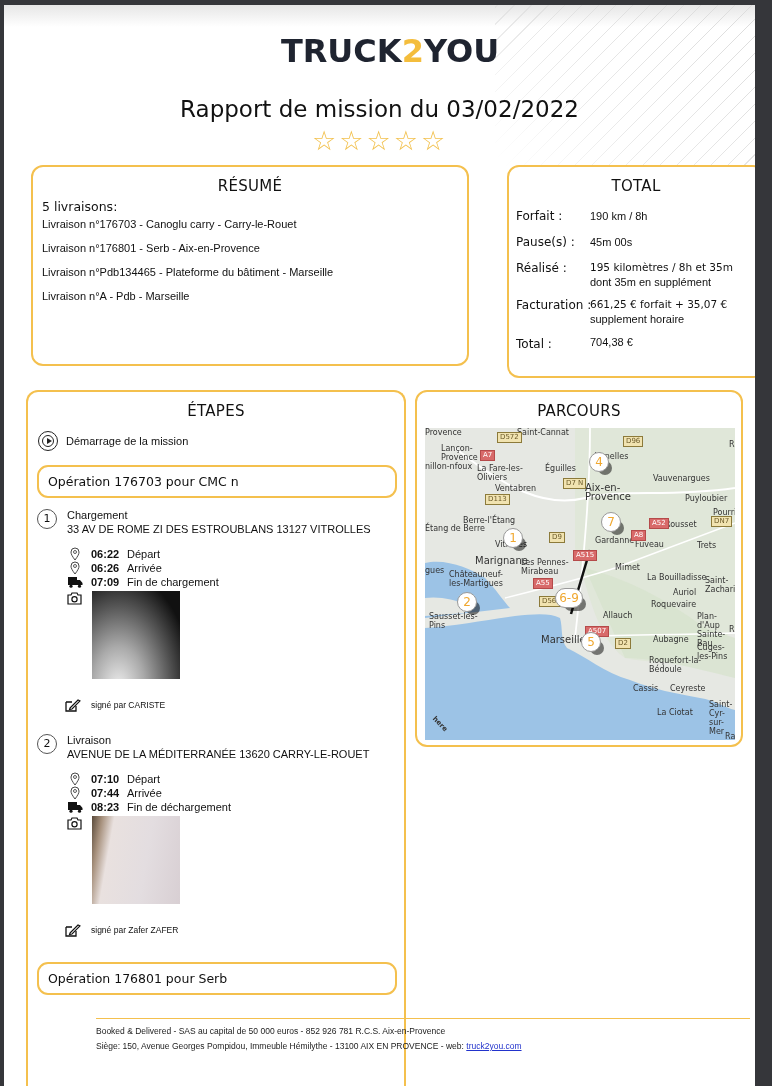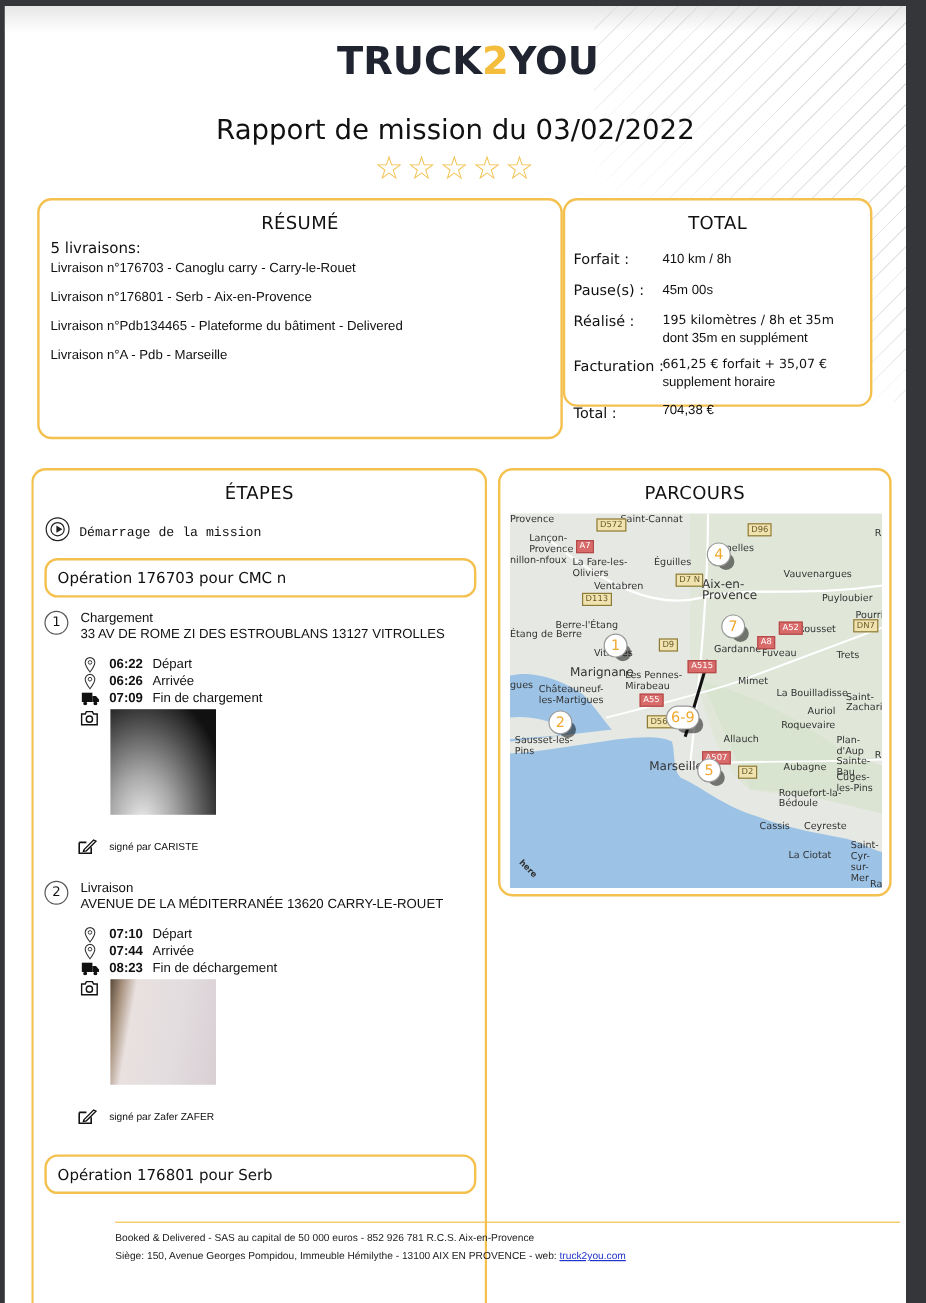--- a/index.html
+++ b/index.html
@@ -33,27 +33,27 @@
   .stars { position: absolute; left: 308px; top: 122px; display: flex; gap: 3px; }
   .stars span { color: #f2c14e; font-size: 27px; line-height: 27px; }
   .box {
     position: absolute; border: 2px solid #f4c04e; border-radius: 12px; background: #fff;
   }
   .box h2 { font-weight: normal; font-size: 15px; text-align: center; margin-top: 10px; letter-spacing: 0.3px; }
   #resume { left: 27px; top: 160px; width: 438px; height: 201px; }
   #resume .count { font-size: 12.5px; margin: 4px 0 0 9px; }
   #resume .deliv { font-family: "Liberation Sans", sans-serif; font-size: 11px; margin-left: 9px; height: 24px; line-height: 14px; }
   #resume .list { margin-top: 3px; }
-  #total { left: 465px; top: 160px; width: 258px; height: 174px; }
+  #total { left: 503px; top: 160px; width: 258px; height: 213px; }
   #total .row { position: absolute; left: 7px; font-size: 12px; }
   #total .val { position: absolute; left: 81px; font-family: "Liberation Sans", sans-serif; font-size: 11px; line-height: 14px; width: 168px; }
   #total .val.mono { font-family: "DejaVu Sans", sans-serif; font-size: 10.5px; }
   #etapes { left: 22px; top: 385px; width: 380px; height: 720px; border-bottom: none; border-radius: 12px 12px 0 0; }
   #parcours { left: 411px; top: 385px; width: 328px; height: 357px; }
-  .start { position: absolute; left: 10px; top: 39px; display: flex; align-items: flex-end; font-family: Liberation Mono, monospace; font-size: 11px; }
+  .start { position: absolute; left: 10px; top: 39px; display: flex; align-items: center; font-family: Liberation Sans, sans-serif; font-size: 11px; }
   .start .ic { width: 20px; height: 20px; border: 1.5px solid #222; border-radius: 50%; display: flex; align-items: center; justify-content: center; margin-right: 8px; }
   .start .ic i { width: 12px; height: 12px; border: 1.5px solid #222; border-radius: 50%; position: relative; display:block; }
   .start .ic i::after { content: ""; position: absolute; left: 3.5px; top: 2px; border-left: 5px solid #222; border-top: 3px solid transparent; border-bottom: 3px solid transparent; }
   .op {
     position: absolute; left: 9px; width: 360px; height: 33px; border: 2px solid #f4c04e; border-radius: 11px;
     font-size: 12.5px; padding: 7px 0 0 9px; background: #fff;
   }
   .step { position: absolute; left: 9px; width: 360px; }
   .step .num { position: absolute; left: 0; top: 0; width: 20px; height: 20px; border: 1px solid #555; border-radius: 50%; font-size: 11px; text-align: center; line-height: 18px; }
   .step .kind { position: absolute; left: 30px; top: 0; font-family: "Liberation Sans", sans-serif; font-size: 11px; }
@@ -98,29 +98,29 @@
     <span>☆</span>
     <span>☆</span>
   </div>
 
   <div class="box" id="resume">
     <h2>RÉSUMÉ</h2>
     <div class="count">5 livraisons:</div>
     <div class="list">
       <div class="deliv">Livraison n°176703 - Canoglu carry - Carry-le-Rouet</div>
       <div class="deliv">Livraison n°176801 - Serb - Aix-en-Provence</div>
-      <div class="deliv">Livraison n°Pdb134465 - Plateforme du bâtiment - Delivered</div>
+      <div class="deliv">Livraison n°Pdb134465 - Plateforme du bâtiment - Marseille</div>
       <div class="deliv">Livraison n°A - Pdb - Marseille</div>
     </div>
   </div>
 
   <div class="box" id="total">
     <h2>TOTAL</h2>
     <div class="row" style="top:42px">Forfait :</div>
-    <div class="val" style="top:42px">410 km / 8h</div>
+    <div class="val" style="top:42px">190 km / 8h</div>
     <div class="row" style="top:68px">Pause(s) :</div>
     <div class="val" style="top:68px">45m 00s</div>
     <div class="row" style="top:94px">Réalisé :</div>
     <div class="val mono" style="top:93px">195 kilomètres / 8h et 35m</div>
     <div class="val" style="top:108px">dont 35m en supplément</div>
     <div class="row" style="top:131px">Facturation :</div>
     <div class="val mono" style="top:130px">661,25 € forfait + 35,07 €</div>
     <div class="val" style="top:145px">supplement horaire</div>
     <div class="row" style="top:170px">Total :</div>
     <div class="val" style="top:168px">704,38 €</div>

